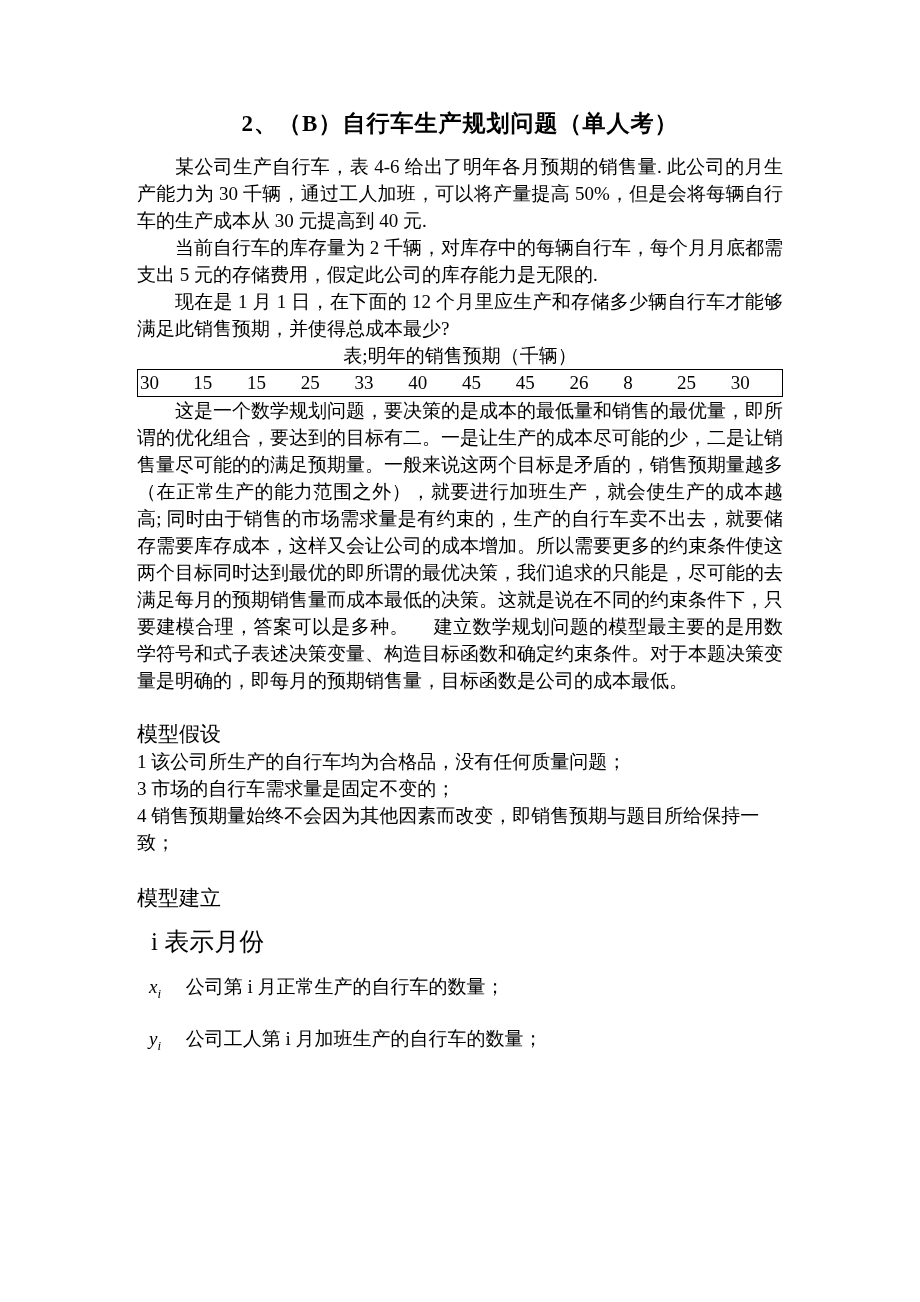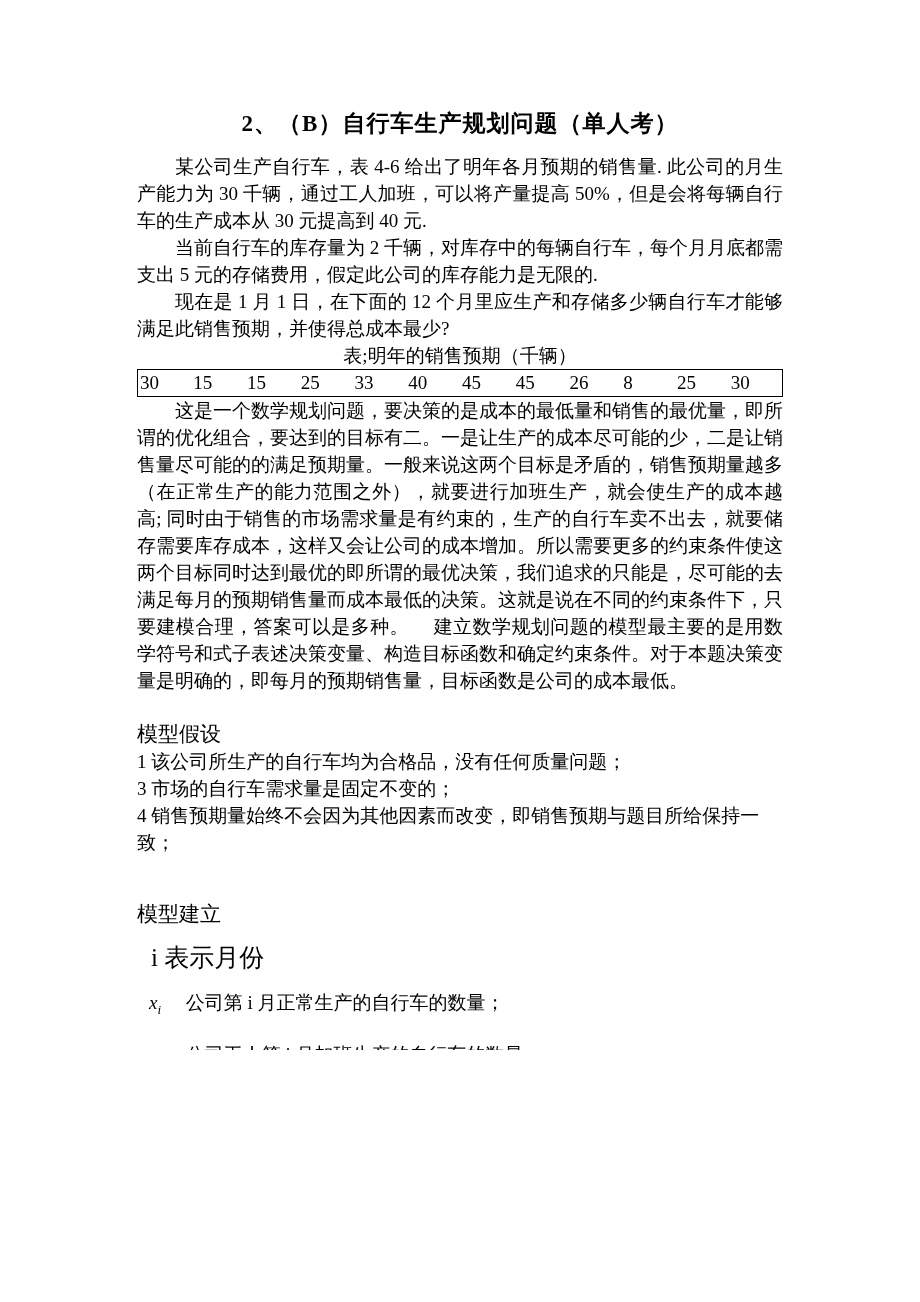--- a/index.html
+++ b/index.html
@@ -52,21 +52,21 @@
   }
   table.sales-table tr.months-row td { border-bottom: 1px solid #000; }
   h2.section-heading {
     font-size: 21px;
     font-weight: normal;
     margin: 0;
     line-height: 28px;
   }
   #analysis-heading { margin-top: 30px; margin-bottom: 16px; }
   #assumptions-heading { margin-top: 26px; }
-  #model-heading { margin-top: 44px; margin-bottom: 16px; }
+  #model-heading { margin-top: 28px; margin-bottom: 16px; }
   .assumption-line {
     font-size: 19px;
     line-height: 27px;
     margin: 0;
   }
   .model-line {
     font-size: 25px;
     line-height: 27px;
     margin: 0 0 0 0;
     padding-left: 14px;

